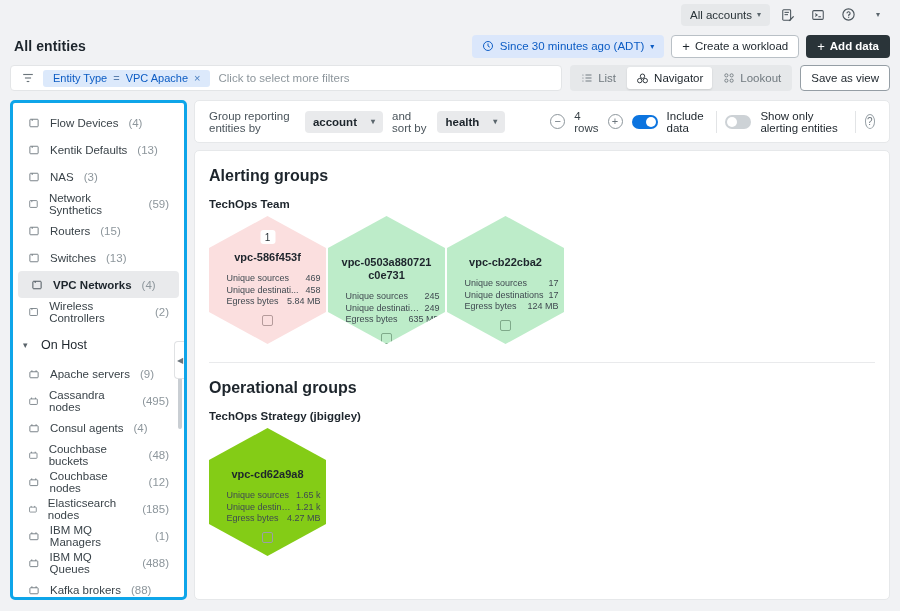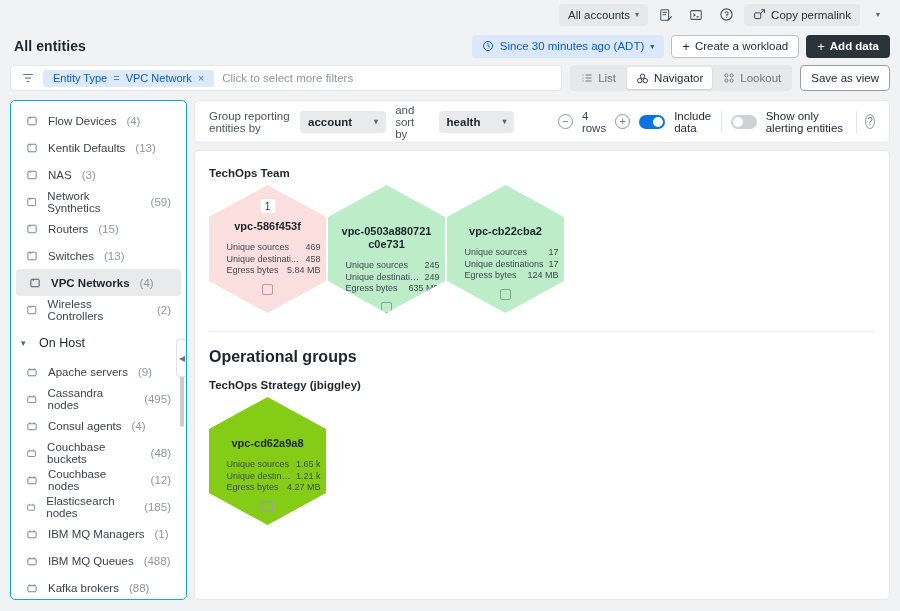--- a/index.html
+++ b/index.html
@@ -83,21 +83,21 @@
     display: inline-flex; align-items: center; height: 26px; padding: 0 10px;
     border-radius: 4px; border: 1px solid #959ea5; background: #fff; font-size: 11.5px;
     color: #1d252c; cursor: pointer;
   }
 
   
   .body { display: flex; gap: 0; padding: 7px 10px 10px 10px; height: 517px; }
 
   
   .sidebar {
-    width: 177px; background: #fff; border-radius: 5px; border: 1px solid #0ea5e9;
+    width: 177px; background: #fff; border-radius: 5px; border: 3px solid #0ea5e9;
     overflow: hidden; position: relative; flex: none;
   }
   .sidebar-scroll { height: 100%; overflow: hidden; padding: 6px 0 0 0; }
   .side-item {
     display: flex; align-items: center; gap: 10px; height: 27px; padding: 0 10px;
     font-size: 11.5px; color: #3a4349; cursor: pointer; margin: 0 5px; border-radius: 4px;
   }
   .side-item.selected { background: #e9eaec; font-weight: 700; color: #1d252c; padding-left: 13px; }
   .side-item .count { color: #8d969c; font-weight: 400; }
   .side-group {
@@ -120,21 +120,21 @@
   }
 
   
   .main { flex: 1; margin-left: 7px; display: flex; flex-direction: column; gap: 7px; min-width: 0; }
   .toolbar {
     background: #fff; border-radius: 5px; border: 1px solid #e6e8ea;
     height: 43px; display: flex; align-items: center; padding: 0 14px; gap: 9px;
   }
   .tb-label { font-size: 11.5px; color: #4a545b; }
   .tb-select {
-    display: inline-flex; align-items: center; gap: 22px; height: 22px; padding: 0 8px;
+    display: inline-flex; align-items: center; gap: 14px; height: 22px; padding: 0 8px;
     background: #e9eaec; border-radius: 4px; font-size: 11.5px; font-weight: 700;
     color: #1d252c; cursor: pointer;
   }
   .tb-spacer { width: 42px; }
   .step-btn {
     width: 15px; height: 15px; border-radius: 50%; border: 1.2px solid #8d969c;
     display: inline-flex; align-items: center; justify-content: center;
     font-size: 11px; color: #6b757c; cursor: pointer; line-height: 1; flex: none;
   }
   .rows-label { font-size: 11.5px; color: #3a4349; }
@@ -223,28 +223,20 @@
         <polyline points="4.8,6.5 7,8 4.8,9.5"></polyline>
           <line x1="8.4" y1="10" x2="11.3" y2="10"></line>
       </svg>
     </div>
     <div class="icon-btn">
       <svg width="15" height="15" viewBox="0 0 16 16" fill="none" stroke="#4b555c" stroke-width="1.2">
         <circle cx="8" cy="8" r="6"></circle>
         <path d="M6.4 6.2 a1.7 1.7 0 1 1 1.9 2.2 v1" stroke-linecap="round"></path>
         <circle cx="8.2" cy="11.2" r=".65" fill="#4b555c" stroke="none"></circle>
       </svg>
-    </div>
-    <div class="pill-btn">
-      <svg width="13" height="13" viewBox="0 0 16 16" fill="none" stroke="#35404a" stroke-width="1.2">
-        <rect x="2" y="6" width="7.5" height="7" rx="1"></rect>
-        <line x1="8.6" y1="7.4" x2="14" y2="2.2"></line>
-          <polyline points="10,2.2 14,2.2 14,6.2"></polyline>
-      </svg>
-      <span>Copy permalink</span>
     </div>
     <div class="icon-btn">
       <span class="caret">▾</span>
     </div>
   </div>
 
   <div class="header">
     <div class="page-title">All entities</div>
     <div class="header-right">
       <div class="time-pill">
@@ -269,21 +261,21 @@
   <div class="filterbar">
     <div class="filter-input">
       <svg width="14" height="14" viewBox="0 0 16 16" fill="none" stroke="#6b757c" stroke-width="1.3">
         <line x1="2.5" y1="4" x2="13.5" y2="4"></line>
           <line x1="4.5" y1="8" x2="11.5" y2="8"></line>
           <line x1="6.5" y1="12" x2="9.5" y2="12"></line>
       </svg>
       <span class="chip">
         <span>Entity Type</span>
         <span class="eq">=</span>
-        <span>VPC Network</span>
+        <span>VPC Apache</span>
         <span class="chip-x">×</span>
       </span>
       <span class="filter-placeholder">Click to select more filters</span>
     </div>
     <div class="seg-group">
       <div class="seg">
         <svg width="12" height="12" viewBox="0 0 16 16" fill="none" stroke="#70797f" stroke-width="1.3">
           <line x1="6" y1="4" x2="14" y2="4"></line>
             <line x1="6" y1="8" x2="14" y2="8"></line>
             <line x1="6" y1="12" x2="14" y2="12"></line>
@@ -511,20 +503,21 @@
             <span class="knob"></span>
           </span>
         <span class="tb-label" style="color:#1d252c">Show only alerting entities</span>
 
         <span class="divider-v"></span>
         <span class="help-circle">?</span>
       </div>
 
       <div class="content">
 
+        <div class="sec-title">Alerting groups</div>
         <div class="grp-title">TechOps Team</div>
         <div class="hex-row">
 
           <div class="hex red">
             <div class="hex-badge">1</div>
             <div class="hex-name">vpc-586f453f</div>
             <div class="hex-stats">
               <div class="hex-stat">
                 <span class="k">Unique sources</span>
                 <span class="v">469</span>

